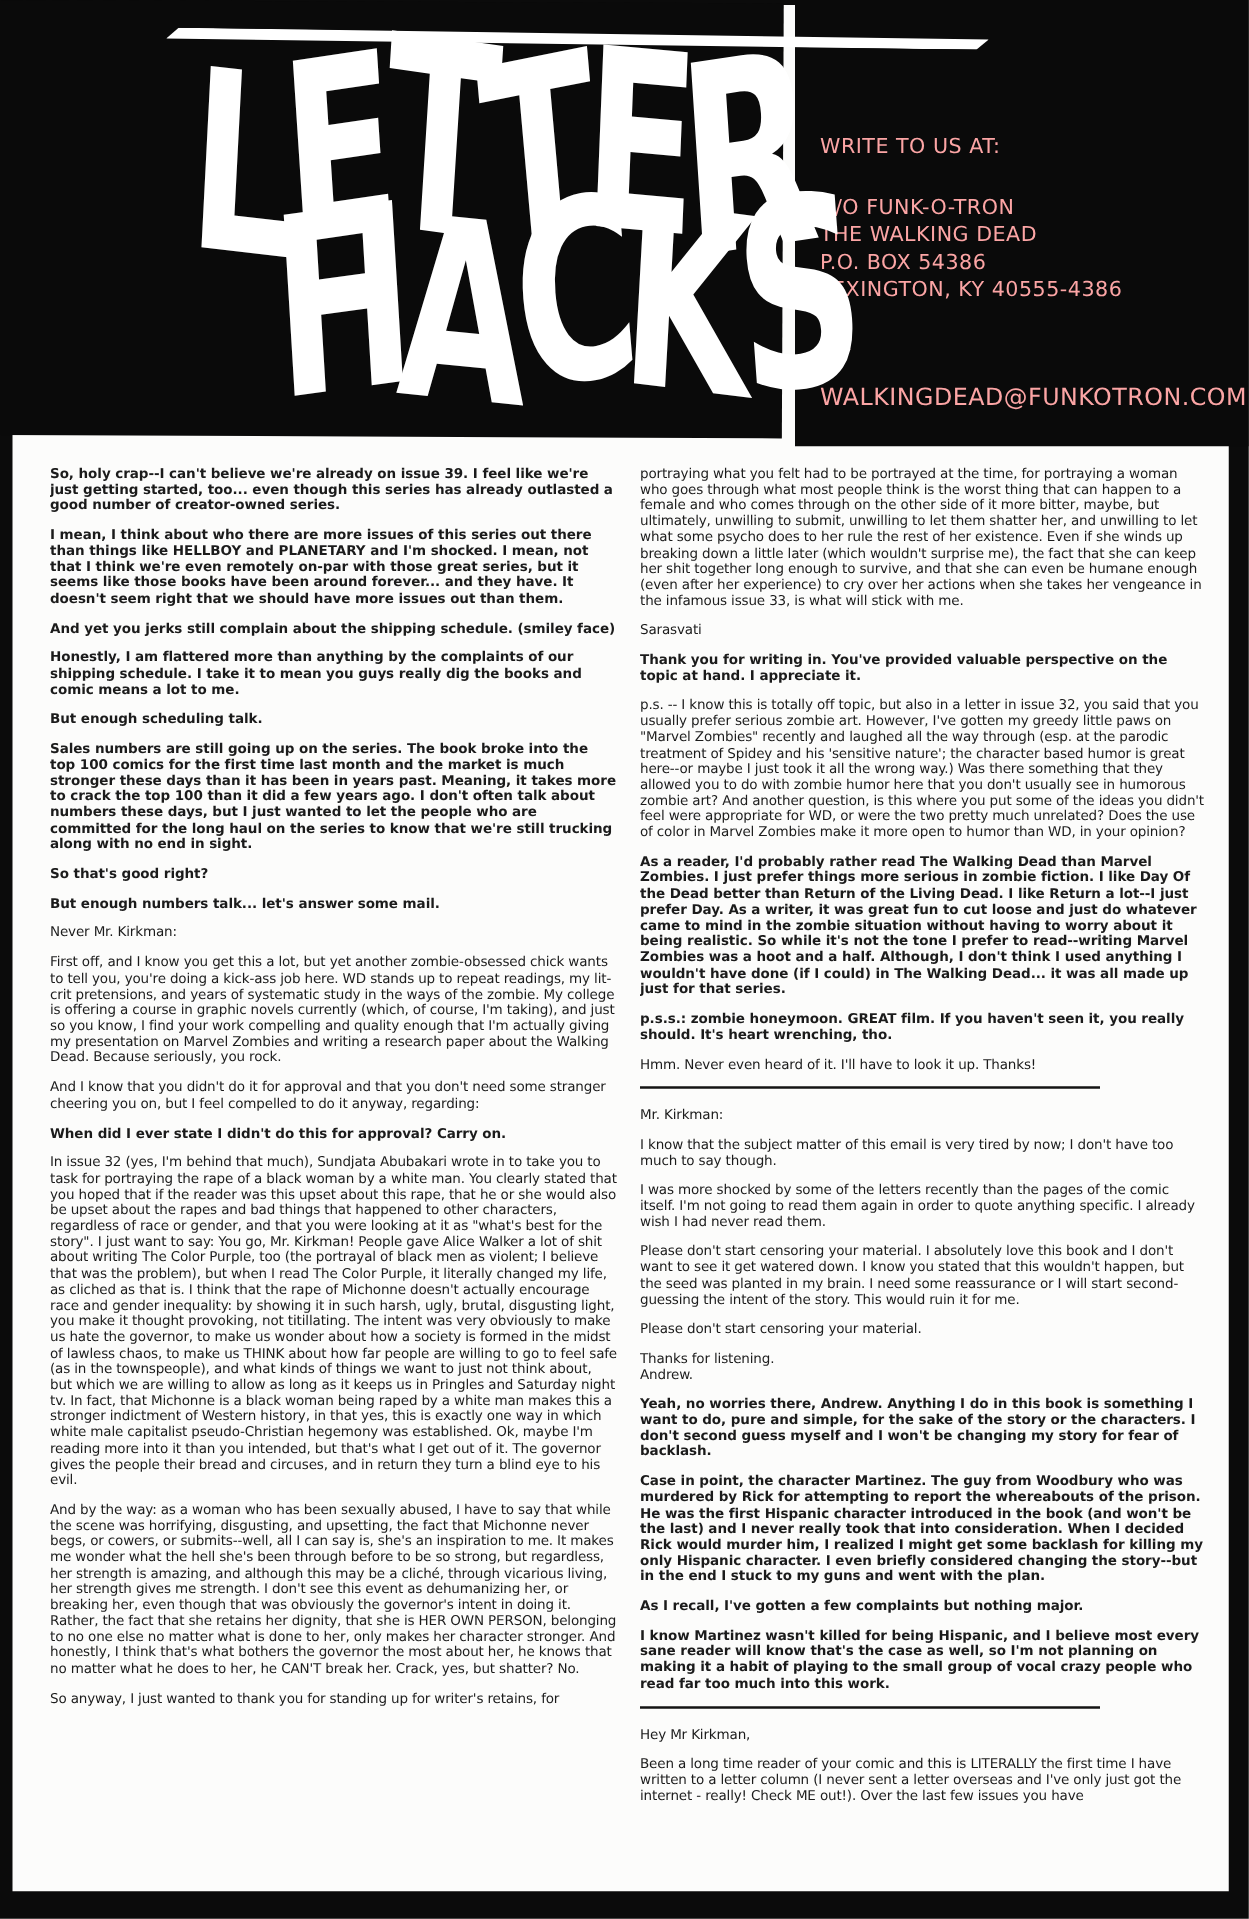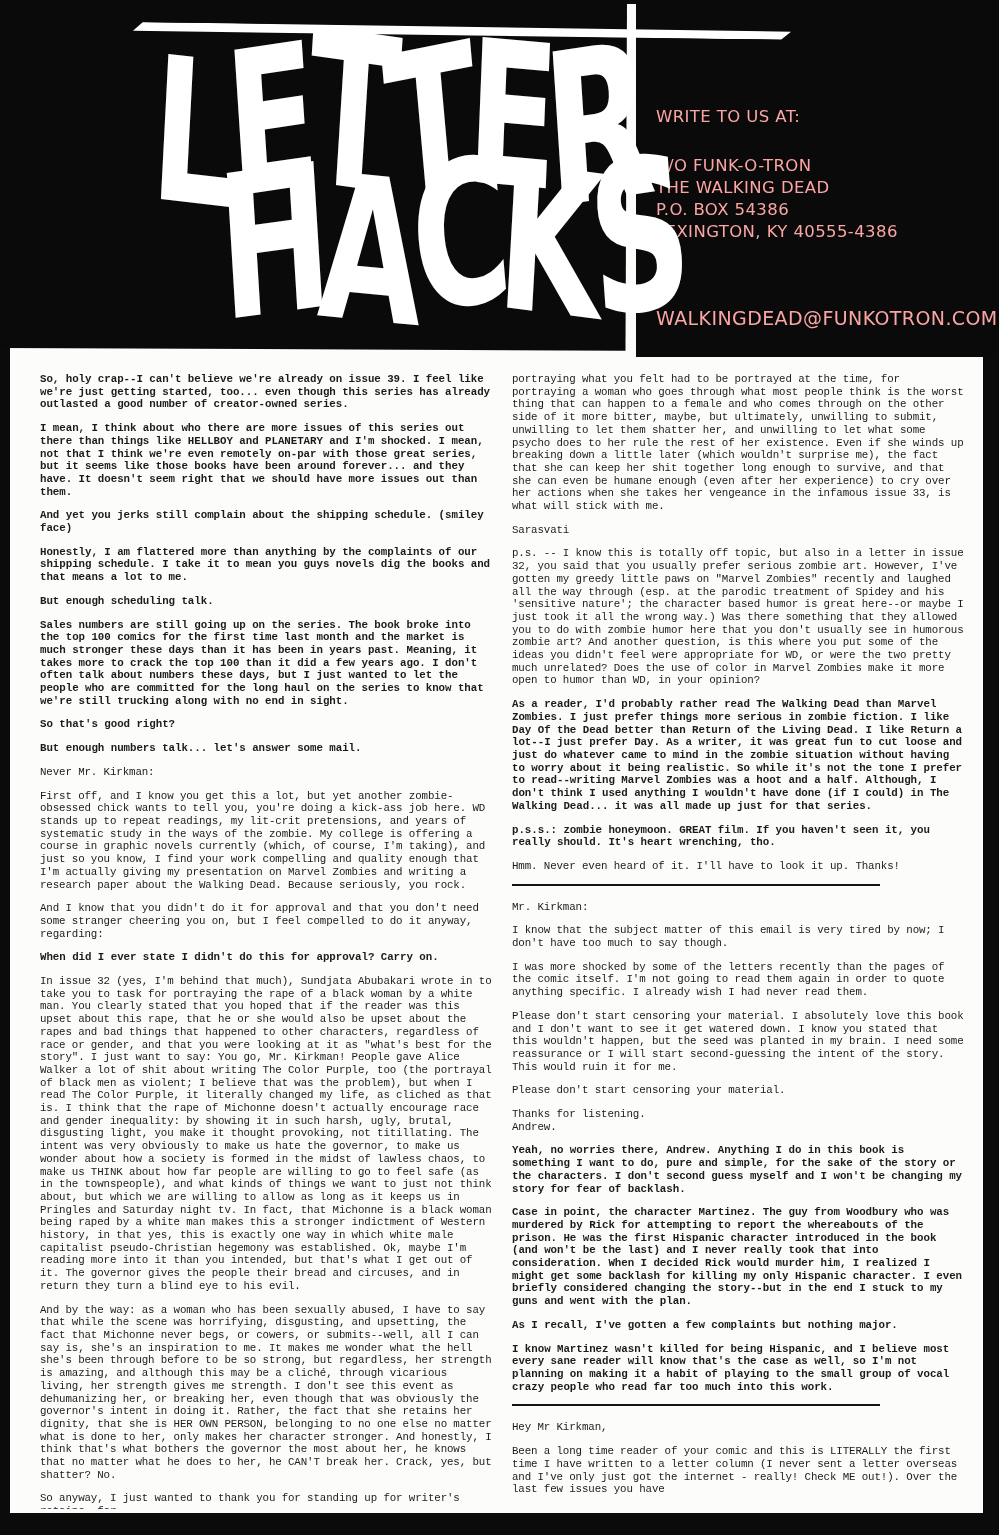--- a/index.html
+++ b/index.html
@@ -49,21 +49,21 @@
   .contact-heading{margin-bottom:27px;}
   .contact-or{margin-top:21px;margin-bottom:21px;}
   .contact-email{font-size:19px;text-align:right;}
   
   .columns{
     position:absolute;left:40px;top:373px;width:926px;height:1136px;
     display:flex;gap:18px;z-index:3;
   }
   .col{
     width:454px;height:1136px;overflow:hidden;
-    color:#1b1b1b;font-size:10.8px;line-height:12.7px;letter-spacing:-0.12px;font-family:Liberation Mono, monospace;
+    color:#1b1b1b;font-size:10.8px;line-height:12.7px;letter-spacing:-0.12px;
   }
   .para{margin:0 0 11px 0;}
   .para.bold{font-weight:700;letter-spacing:-0.05px;}
   .para.big-gap{}
   .divider{border-top:2px solid #141414;width:368px;margin:6px 0 15px 0;}
 </style>
 </head>
 <body>
 
 <div class="paper"></div>
@@ -84,36 +84,37 @@
 </div>
 <div class="slash"></div>
 <div class="logo-line logo-line1"><span class="letter">L</span><span class="letter">E</span><span class="letter">T</span><span class="letter">T</span><span class="letter">E</span><span class="letter">R</span></div>
 <div class="logo-line logo-line2"><span class="letter">H</span><span class="letter">A</span><span class="letter">C</span><span class="letter">K</span><span class="letter">S</span></div>
 
 <div class="columns">
   <div class="col">
       <div class="para bold">So, holy crap--I can't believe we're already on issue 39.  I feel like we're just getting started, too... even though this series has already outlasted a good number of creator-owned series.</div>
       <div class="para bold">I mean, I think about who there are more issues of this series out there than things like HELLBOY and PLANETARY and I'm shocked.  I mean, not that I think we're even remotely on-par with those great series, but it seems like those books have been around forever... and they have.  It doesn't seem right that we should have more issues out than them.</div>
       <div class="para bold">And yet you jerks still complain about the shipping schedule.  (smiley face)</div>
-      <div class="para bold">Honestly, I am flattered more than anything by the complaints of our shipping schedule.  I take it to mean you guys novels dig the books and that means a lot to me.</div>
+      <div class="para bold">Honestly, I am flattered more than anything by the complaints of our shipping schedule.  I take it to mean you guys really dig the books and comic means a lot to me.</div>
       <div class="para bold">But enough scheduling talk.</div>
       <div class="para bold">Sales numbers are still going up on the series.  The book broke into the top 100 comics for the first time last month and the market is much stronger these days than it has been in years past.  Meaning, it takes more to crack the top 100 than it did a few years ago.  I don't often talk about numbers these days, but I just wanted to let the people who are committed for the long haul on the series to know that we're still trucking along with no end in sight.</div>
       <div class="para bold">So that's good right?</div>
       <div class="para bold">But enough numbers talk... let's answer some mail.</div>
       <div class="para regular">Never Mr. Kirkman:</div>
       <div class="para regular">First off, and I know you get this a lot, but yet another zombie-obsessed chick wants to tell you, you're doing a kick-ass job here.  WD stands up to repeat readings, my lit-crit pretensions, and years of systematic study in the ways of the zombie.  My college is offering a course in graphic novels currently (which, of course, I'm taking), and just so you know, I find your work compelling and quality enough that I'm actually giving my presentation on Marvel Zombies and writing a research paper about the Walking Dead.  Because seriously, you rock.</div>
       <div class="para regular">And I know that you didn't do it for approval and that you don't need some stranger cheering you on, but I feel compelled to do it anyway, regarding:</div>
       <div class="para bold">When did I ever state I didn't do this for approval?  Carry on.</div>
       <div class="para regular">In issue 32 (yes, I'm behind that much), Sundjata Abubakari wrote in to take you to task for portraying the rape of a black woman by a white man.  You clearly stated that you hoped that if the reader was this upset about this rape, that he or she would also be upset about the rapes and bad things that happened to other characters, regardless of race or gender, and that you were looking at it as "what's best for the story".  I just want to say: You go, Mr. Kirkman!  People gave Alice Walker a lot of shit about writing The Color Purple, too (the portrayal of black men as violent; I believe that was the problem), but when I read The Color Purple, it literally changed my life, as cliched as that is.  I think that the rape of Michonne doesn't actually encourage race and gender inequality: by showing it in such harsh, ugly, brutal, disgusting light, you make it thought provoking, not titillating.  The intent was very obviously to make us hate the governor, to make us wonder about how a society is formed in the midst of lawless chaos, to make us THINK about how far people are willing to go to feel safe (as in the townspeople), and what kinds of things we want to just not think about, but which we are willing to allow as long as it keeps us in Pringles and Saturday night tv.   In fact, that Michonne is a black woman being raped by a white man makes this a stronger indictment of Western history, in that yes, this is exactly one way in which white male capitalist pseudo-Christian hegemony was established.  Ok, maybe I'm reading more into it than you intended, but that's what I get out of it. The governor gives the people their bread and circuses, and in return they turn a blind eye to his evil.</div>
       <div class="para regular">And by the way: as a woman who has been sexually abused, I have to say that while the scene was horrifying, disgusting, and upsetting, the fact that Michonne never begs, or cowers, or submits--well, all I can say is, she's an inspiration to me.  It makes me wonder what the hell she's been through before to be so strong, but regardless, her strength is amazing, and although this may be a cliché, through vicarious living, her strength gives me strength.  I don't see this event as dehumanizing her, or breaking her, even though that was obviously the governor's intent in doing it.  Rather, the fact that she retains her dignity, that she is HER OWN PERSON, belonging to no one else no matter what is done to her, only makes her character stronger.  And honestly, I think that's what bothers the governor the most about her, he knows that no matter what he does to her, he CAN'T break her.  Crack, yes, but shatter?  No.</div>
       <div class="para regular">So anyway, I just wanted to thank you for standing up for writer's retains, for</div>
     </div>
   <div class="col">
       <div class="para regular">portraying what you felt had to be portrayed at the time, for portraying a woman who goes through what most people think is the worst thing that can happen to a female and who comes through on the other side of it more bitter, maybe, but ultimately, unwilling to submit, unwilling to let them shatter her, and unwilling to let what some psycho does to her rule the rest of her existence.  Even if she winds up breaking down a little later (which wouldn't surprise me), the fact that she can keep her shit together long enough to survive, and that she can even be humane enough (even after her experience) to cry over her actions when she takes her vengeance in the infamous issue 33, is what will stick with me.</div>
       <div class="para regular">Sarasvati</div>
+      <div class="para bold">Thank you for writing in.  You've provided valuable perspective on the topic at hand.  I appreciate it.</div>
       <div class="para regular big-gap">p.s. -- I know this is totally off topic, but also in a letter in issue 32, you said that you usually prefer serious zombie art.  However, I've gotten my greedy little paws on "Marvel Zombies" recently and laughed all the way through (esp. at the parodic treatment of Spidey and his 'sensitive nature'; the character based humor is great here--or maybe I just took it all the wrong way.)  Was there something that they allowed you to do with zombie humor here that you don't usually see in humorous zombie art?  And another question, is this where you put some of the ideas you didn't feel were appropriate for WD, or were the two pretty much unrelated?  Does the use of color in Marvel Zombies make it more open to humor than WD, in your opinion?</div>
       <div class="para bold">As a reader, I'd probably rather read The Walking Dead than Marvel Zombies.  I just prefer things more serious in zombie fiction.  I like Day Of the Dead better than Return of the Living Dead.  I like Return a lot--I just prefer Day.  As a writer, it was great fun to cut loose and just do whatever came to mind in the zombie situation without having to worry about it being realistic.  So while it's not the tone I prefer to read--writing Marvel Zombies was a hoot and a half.  Although, I don't think I used anything I wouldn't have done (if I could) in The Walking Dead... it was all made up just for that series.</div>
       <div class="para bold">p.s.s.: zombie honeymoon.  GREAT film.  If you haven't seen it, you really should.  It's heart wrenching, tho.</div>
       <div class="para regular">Hmm.  Never even heard of it.  I'll have to look it up.  Thanks!</div>
       <div class="divider"></div>
       <div class="para regular">Mr. Kirkman:</div>
       <div class="para regular">I know that the subject matter of this email is very tired by now; I don't have too much to say though.</div>
       <div class="para regular">I was more shocked by some of the letters recently than the pages of the comic itself.  I'm not going to read them again in order to quote anything specific.  I already wish I had never read them.</div>
       <div class="para regular">Please don't start censoring your material.  I absolutely love this book and I don't want to see it get watered down.  I know you stated that this wouldn't happen, but the seed was planted in my brain.  I need some reassurance or I will start second-guessing the intent of the story.  This would ruin it for me.</div>
       <div class="para regular">Please don't start censoring your material.</div>

